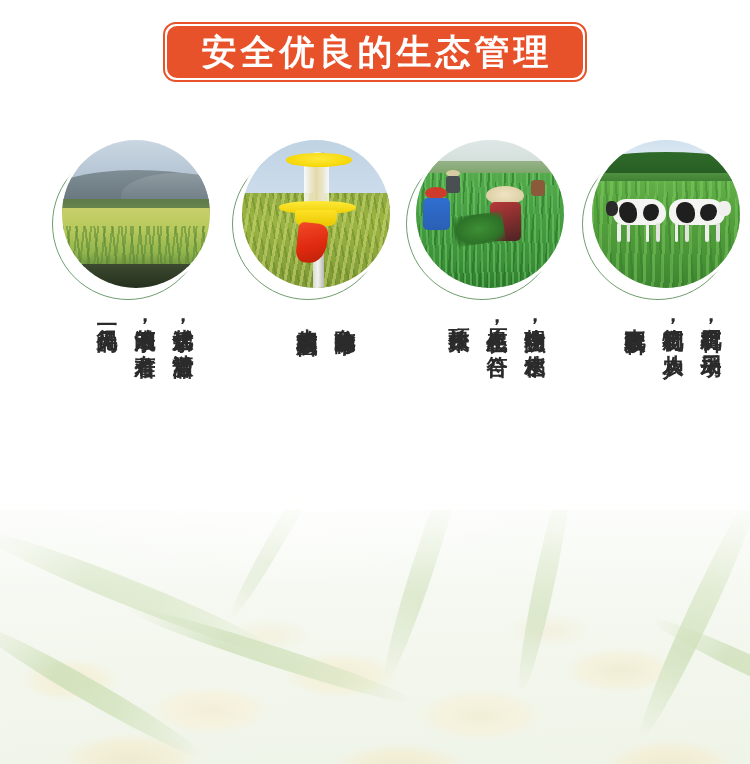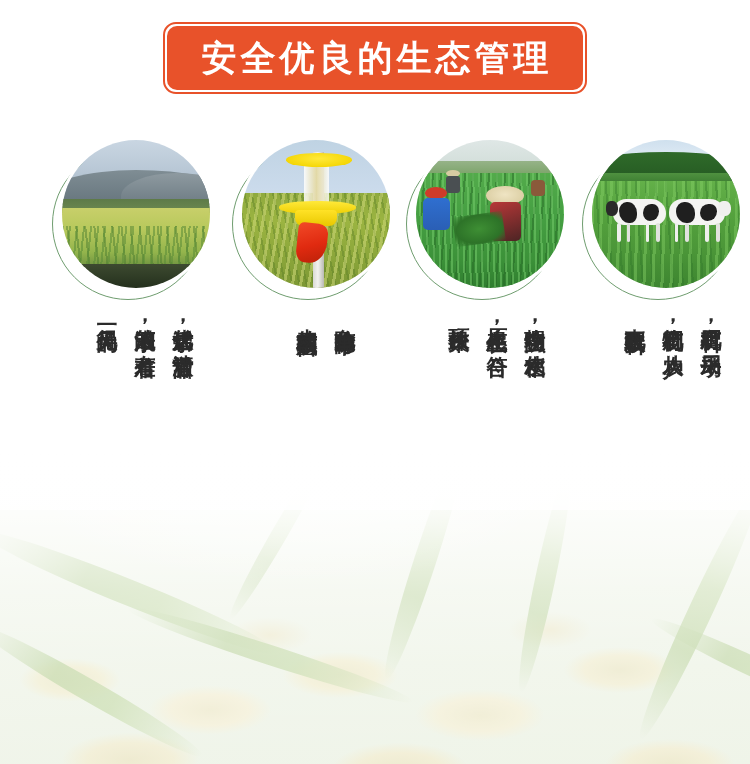--- a/index.html
+++ b/index.html
@@ -95,21 +95,21 @@
     background: linear-gradient(180deg, #ffffff 0%, #ffffff 45%, rgba(255,255,255,.85) 100%);
     z-index: 1;
   }
 
   
   .title-wrap {
     position: absolute;
     left: 163px;
     top: 22px;
     width: 424px;
-    height: 72px;
+    height: 60px;
     z-index: 5;
     padding-left: 34px;
   }
   .title-outline {
     position: absolute;
     inset: 0;
     border: 2px solid #e8522a;
     border-radius: 13px;
     background: transparent;
   }

